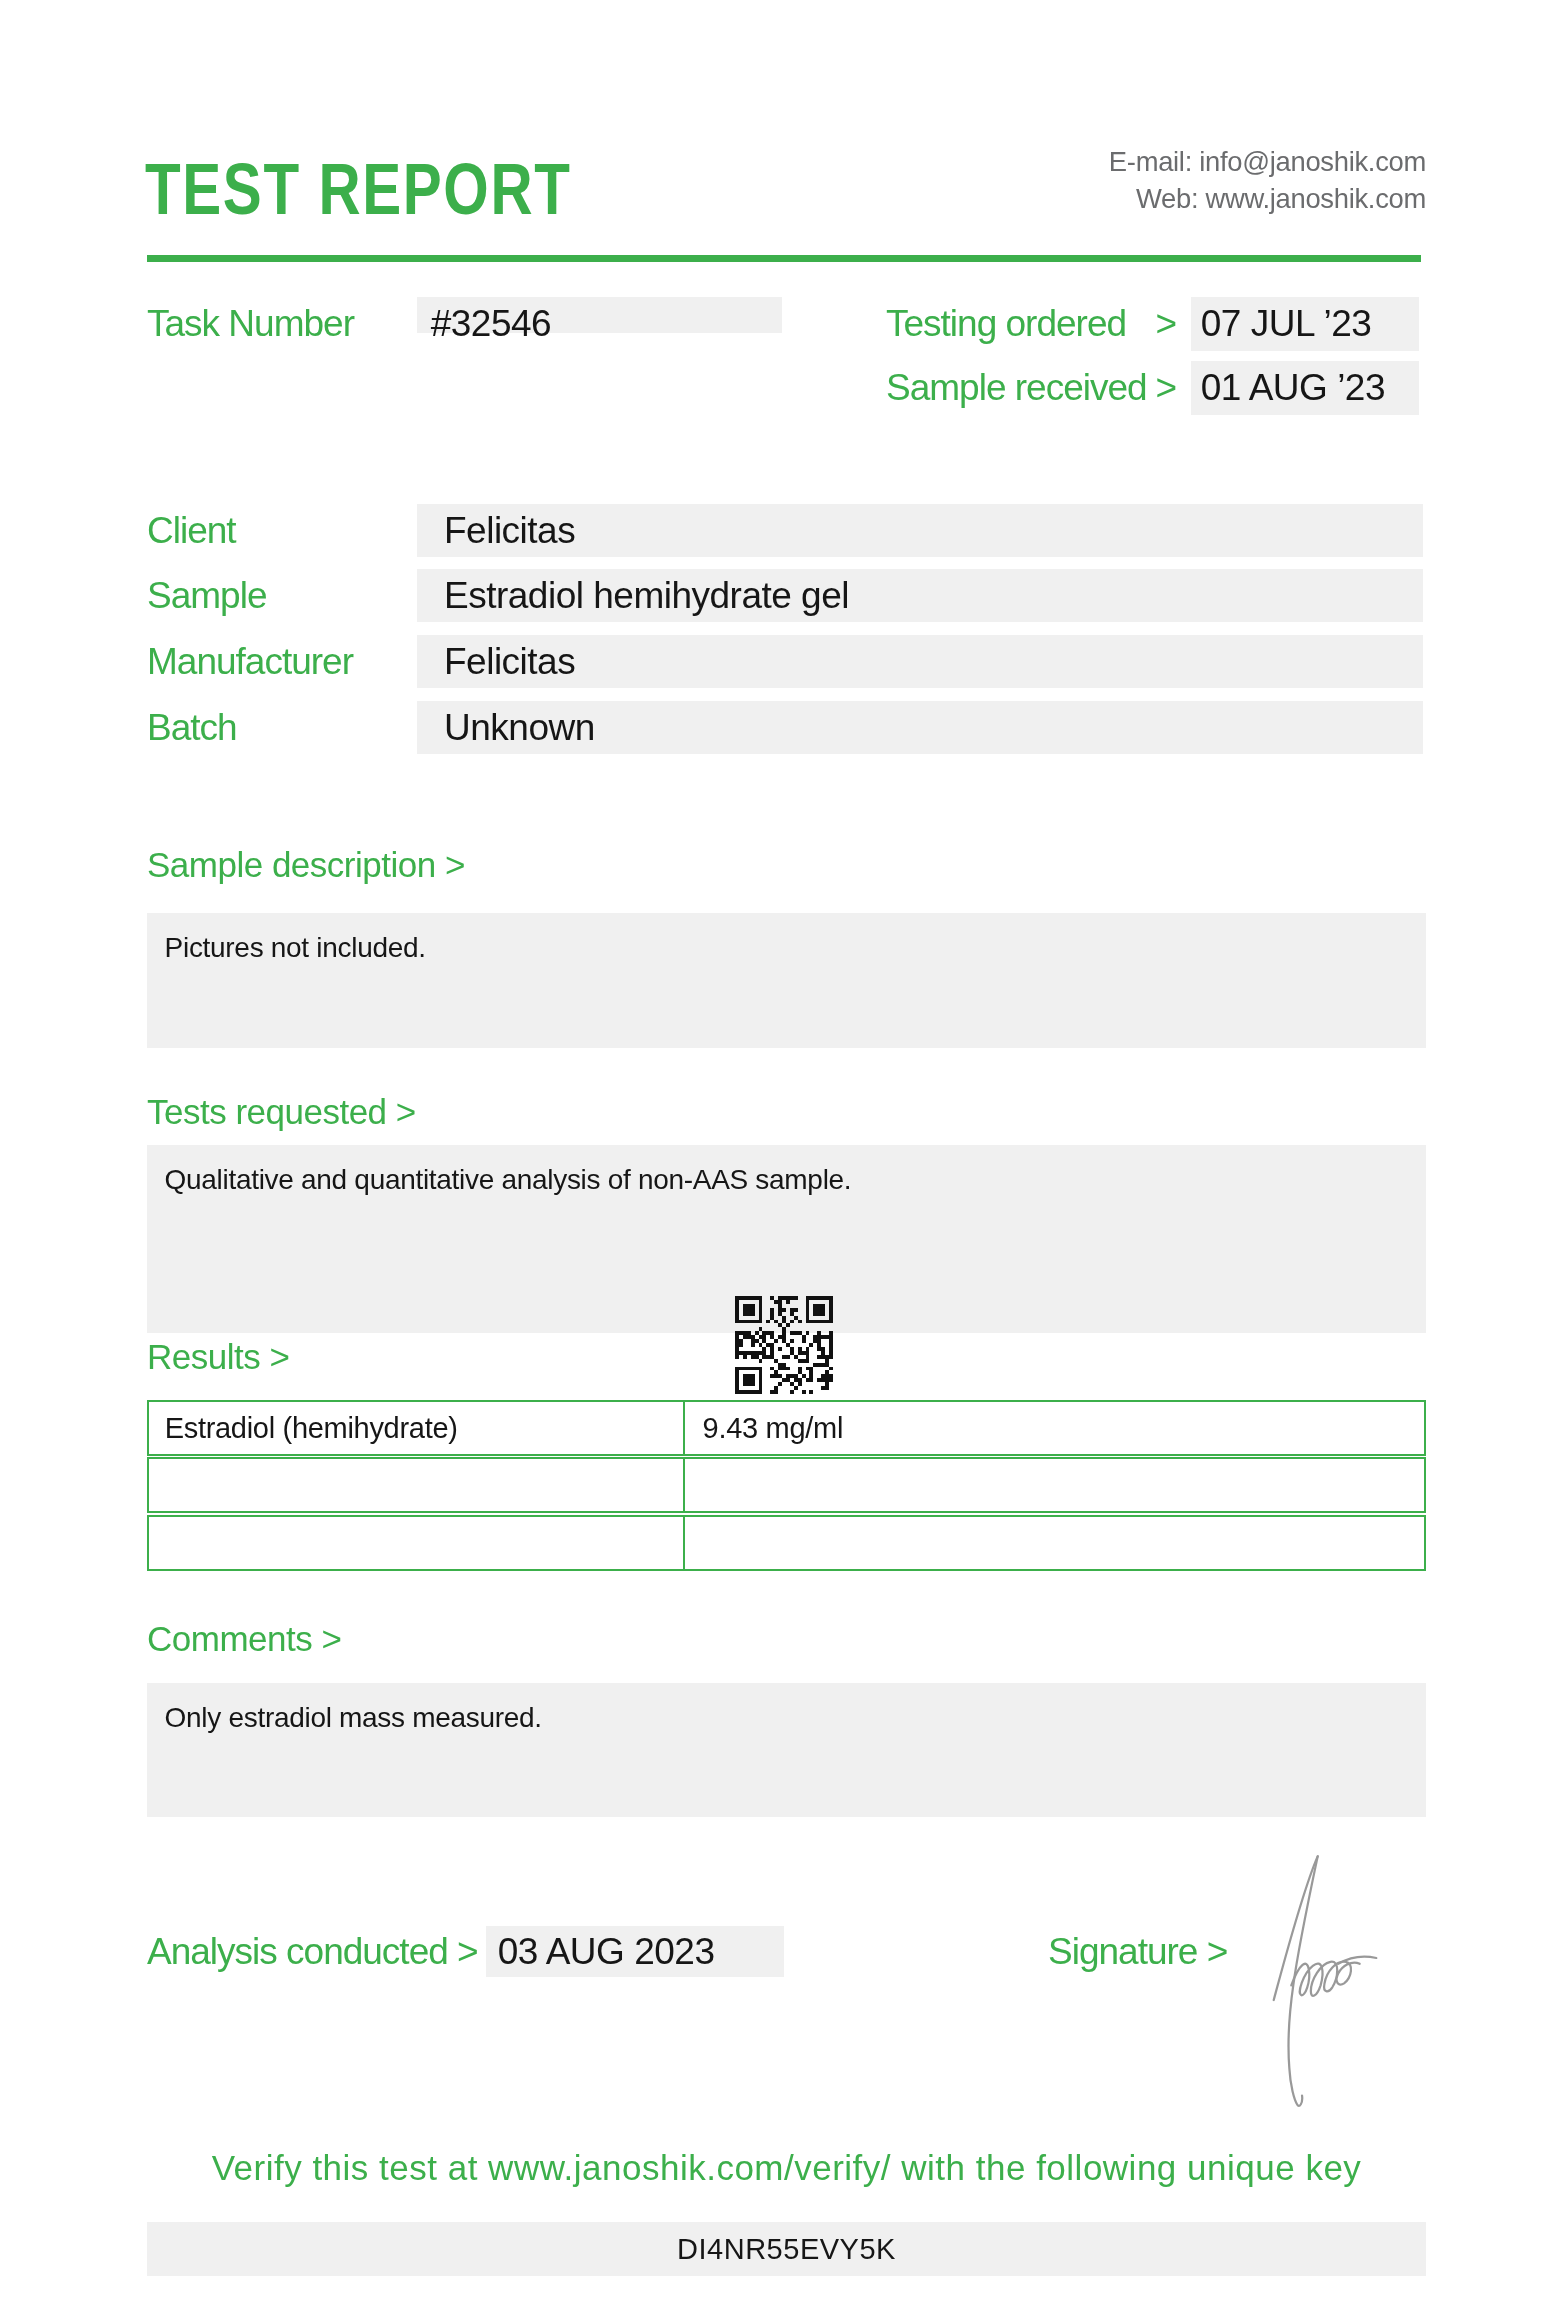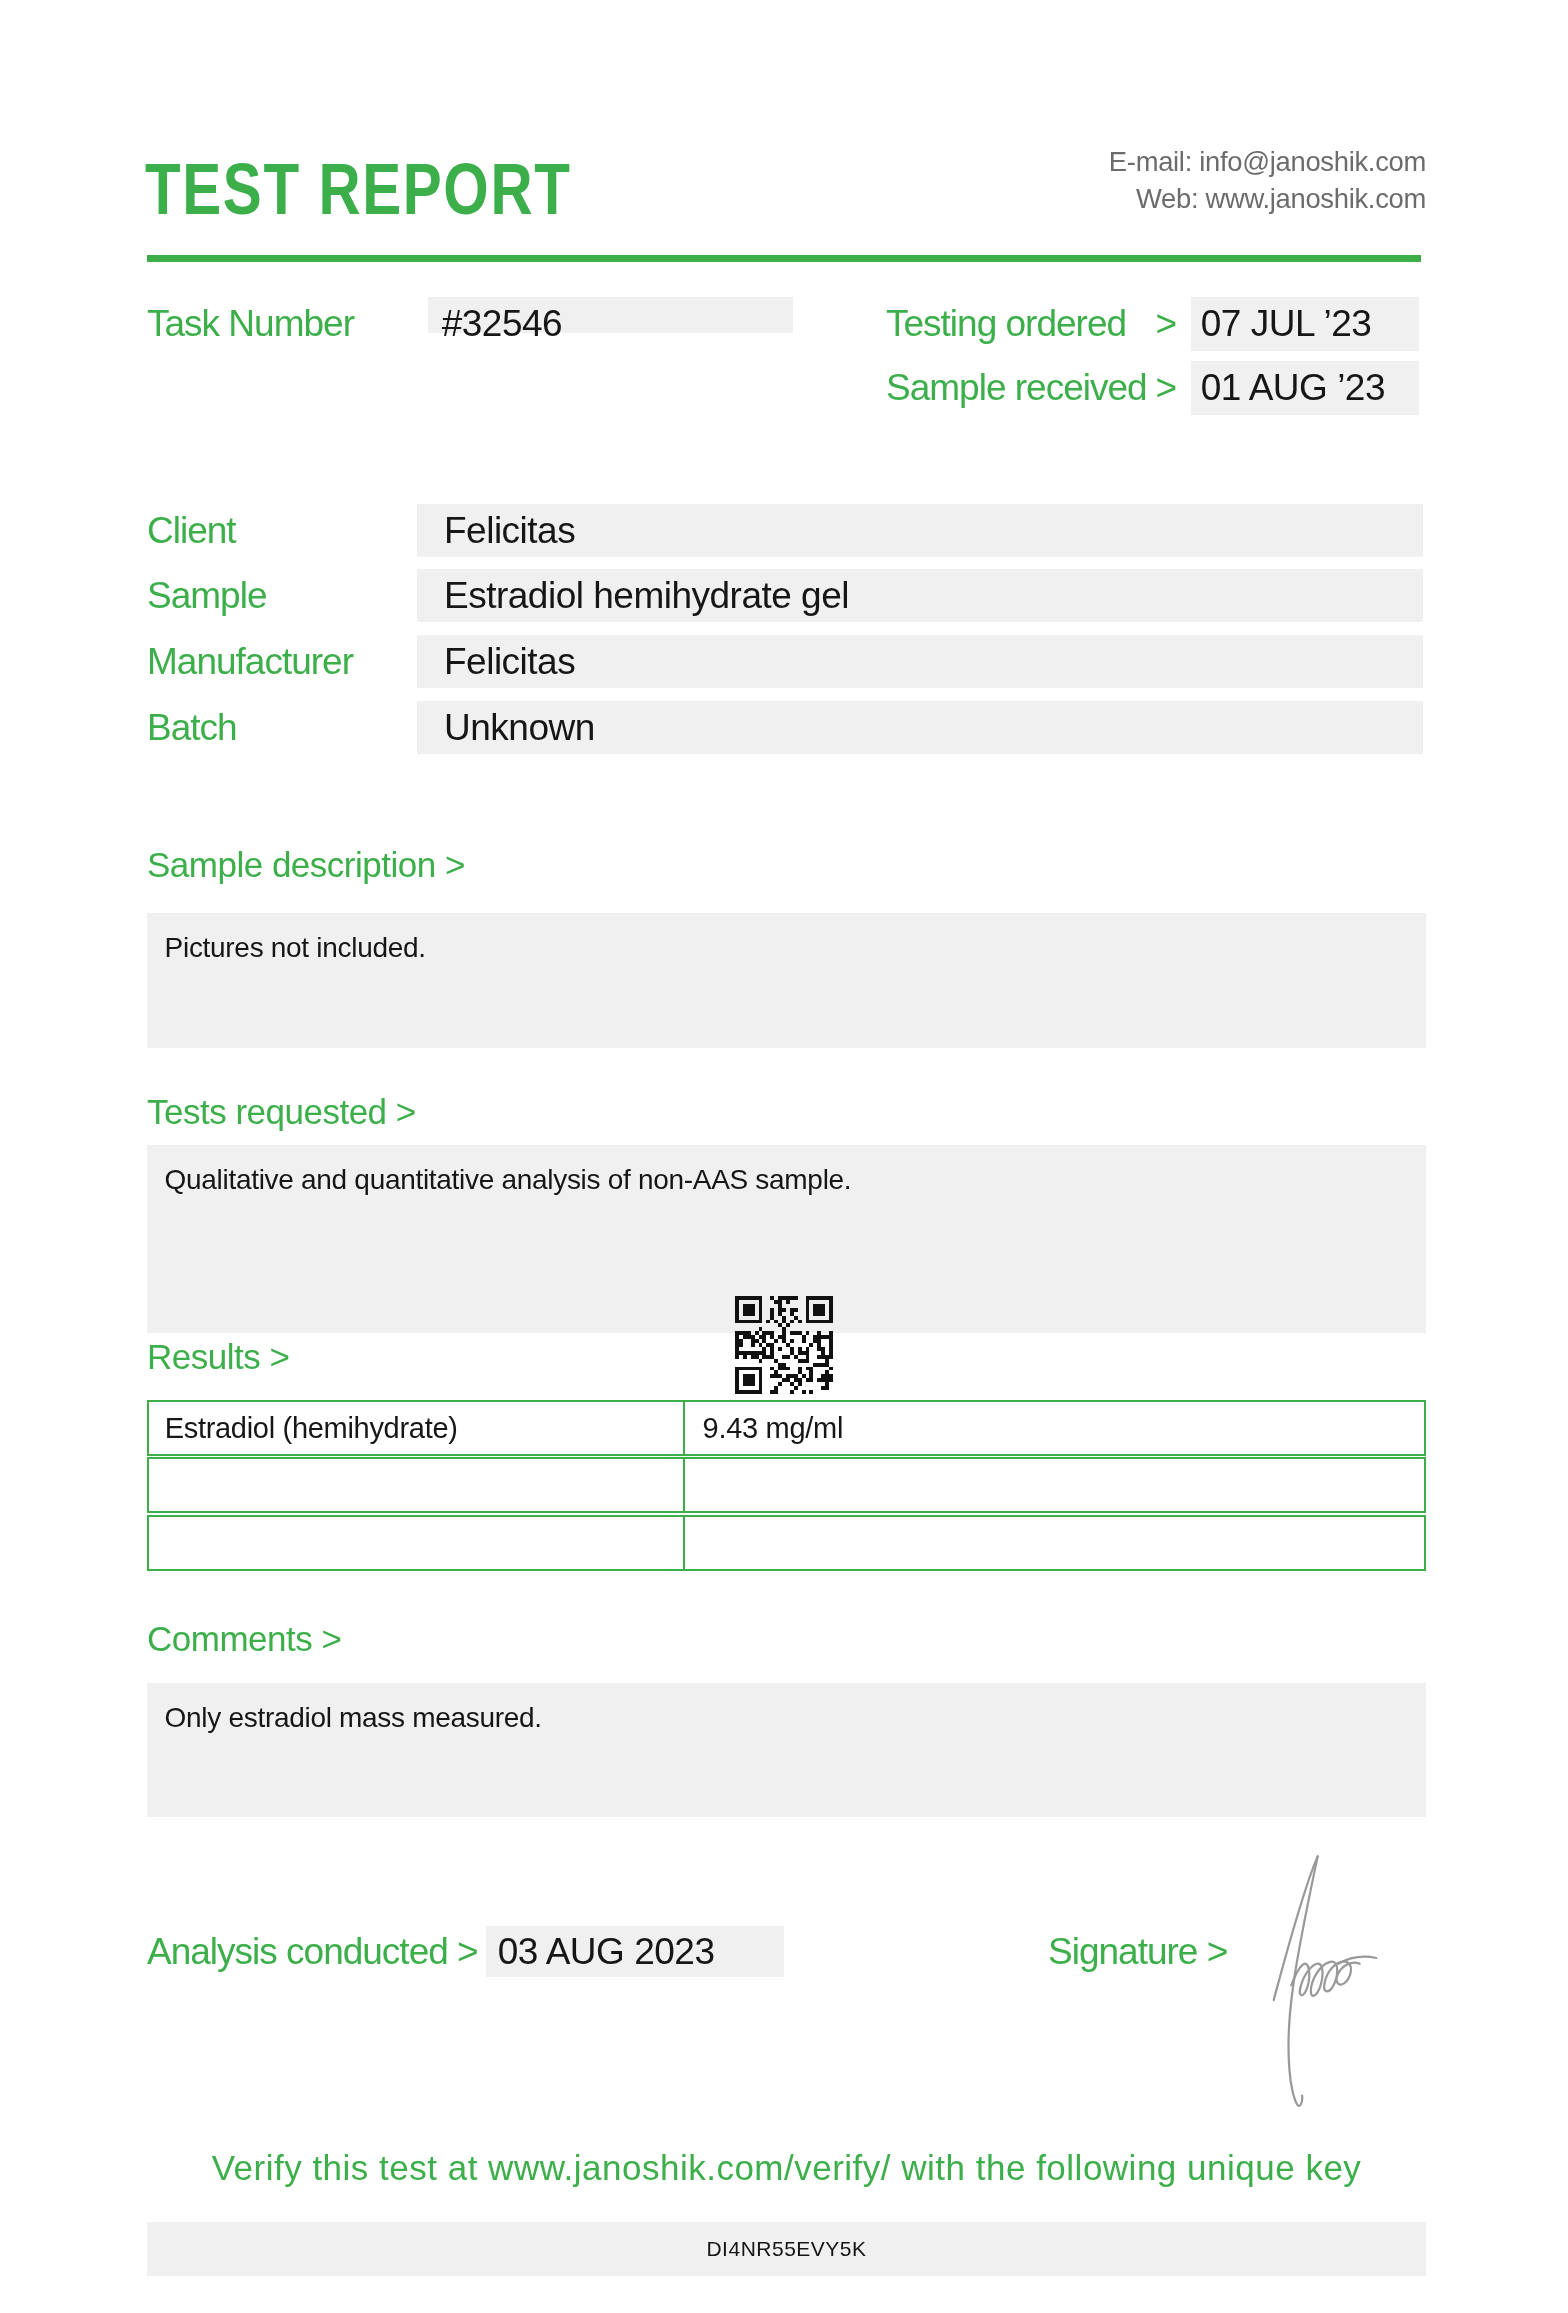--- a/index.html
+++ b/index.html
@@ -39,21 +39,21 @@
   
   .glabel{color:var(--green);font-size:37px;letter-spacing:-1px;white-space:nowrap;}
   .bval{color:var(--ink);font-size:37px;letter-spacing:-0.5px;white-space:nowrap;}
   .gbox{background:var(--box);}
   .sec-title{position:absolute;left:147px;font-size:35px;color:var(--green);letter-spacing:-0.5px;white-space:nowrap;}
   .sec-box{position:absolute;left:147px;width:1279px;background:var(--box);padding:15.7px 17.6px;
            font-size:28px;color:var(--ink);letter-spacing:-0.3px;line-height:1.35;}
 
   
   .task-label{position:absolute;left:147px;top:297px;height:54px;line-height:54px;}
-  .task-box{position:absolute;left:417px;top:297px;width:365px;height:36px;margin-left:11px;}
+  .task-box{position:absolute;left:417px;top:297px;width:365px;height:36px;}
   .task-box span{display:block;padding-left:13.7px;line-height:54px;}
   .date-label{position:absolute;left:886px;width:290px;height:54px;line-height:54px;
               display:flex;justify-content:space-between;}
   .date-box{position:absolute;left:1191px;width:228px;height:54px;}
   .date-box span{display:block;padding-left:9.8px;line-height:54px;}
   .row1{top:297px;} .row2{top:361px;}
 
   
   .info-row{position:absolute;left:147px;width:1276px;height:53px;}
   .info-row .glabel{position:absolute;left:0;top:0;height:53px;line-height:53px;}
@@ -83,21 +83,21 @@
   .analysis-label{position:absolute;left:147px;top:1926px;height:51px;line-height:51px;}
   .analysis-box{position:absolute;left:486px;top:1926px;width:298px;height:51px;}
   .analysis-box span{display:block;padding-left:11.8px;line-height:51px;}
   .signature-label{position:absolute;left:1048px;top:1926px;height:51px;line-height:51px;}
   .signature{position:absolute;left:1262px;top:1848px;}
 
   
   .verify-text{position:absolute;left:147px;top:2148px;width:1279px;text-align:center;
                font-size:35px;color:var(--green);letter-spacing:0.5px;white-space:nowrap;}
   .key-box{position:absolute;left:147px;top:2222px;width:1279px;height:54px;background:var(--box);}
-  .key-box span{display:block;text-align:center;line-height:54px;font-size:21px;
+  .key-box span{display:block;text-align:center;line-height:54px;font-size:29px;
                 color:var(--ink);letter-spacing:0.5px;}
 </style>
 </head>
 <body>
 
 <div id="page">
 
   <div class="report-title">TEST REPORT</div>
 
 

